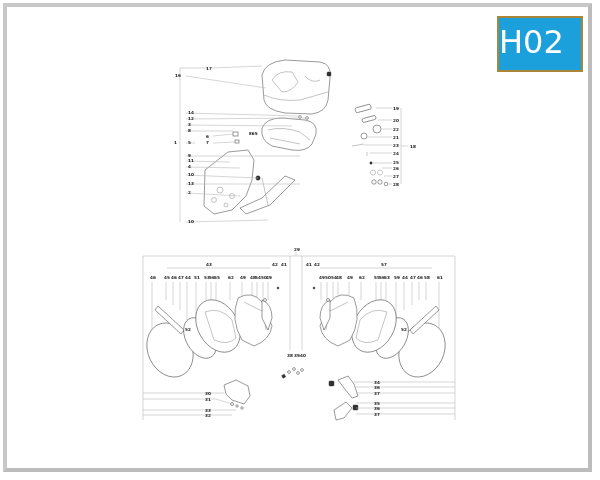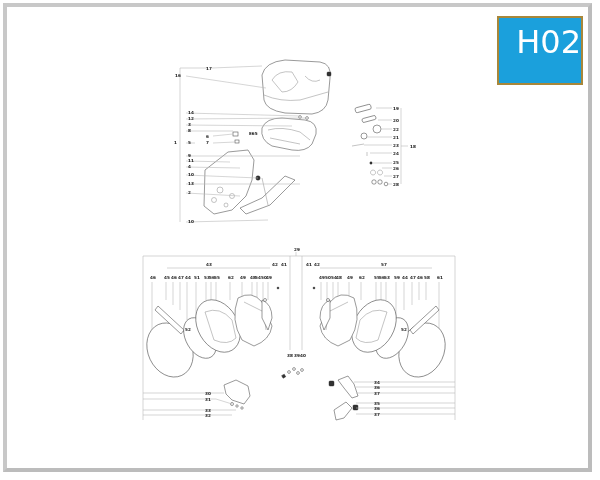--- a/index.html
+++ b/index.html
@@ -1,18 +1,18 @@
 <!DOCTYPE html>
 <html><head>
 <meta charset="utf-8">
 <style>
   html, body { margin:0; padding:0; }
   body { width:600px; height:480px; background:#ffffff; position:relative; overflow:hidden; font-family:"DejaVu Sans", sans-serif; }
   .frame { position:absolute; left:3px; top:3px; width:589px; height:469px; border-left:4px solid #c8c8c8; border-top:4px solid #c8c8c8; border-right:4px solid #bcbcbc; border-bottom:4px solid #bcbcbc; box-sizing:border-box; background:#fff; }
-  .badge { position:absolute; left:497px; top:16px; width:86px; height:69px; background:#1ba0dc; border:2px solid #a8873a; box-sizing:border-box; color:#fff; font-family:"DejaVu Sans", sans-serif; font-size:32px; line-height:48px; text-align:right; letter-spacing:0px; }
+  .badge { position:absolute; left:497px; top:16px; width:86px; height:56px; background:#1ba0dc; border:2px solid #a8873a; box-sizing:border-box; color:#fff; font-family:"DejaVu Sans", sans-serif; font-size:32px; line-height:48px; text-align:left; letter-spacing:0px; }
   svg.diagram { position:absolute; left:0; top:0; }
   .lbl { font-family:"DejaVu Sans", sans-serif; font-size:4.2px; fill:#222; font-weight:bold; }
   .ln { stroke:#bbb; stroke-width:0.6; fill:none; }
   .part { stroke:#555; stroke-width:0.6; fill:#fff; }
   .partl { stroke:#888; stroke-width:0.5; fill:none; }
   .dark { fill:#333; stroke:#222; stroke-width:0.4; }
 </style>
 </head>
 <body>
 

